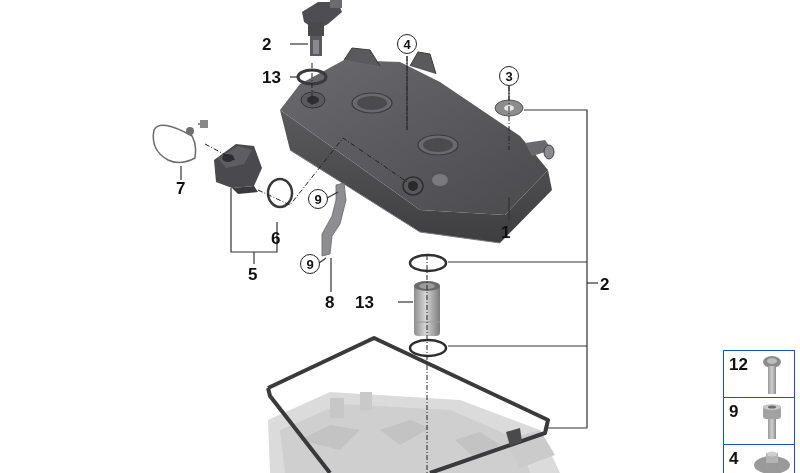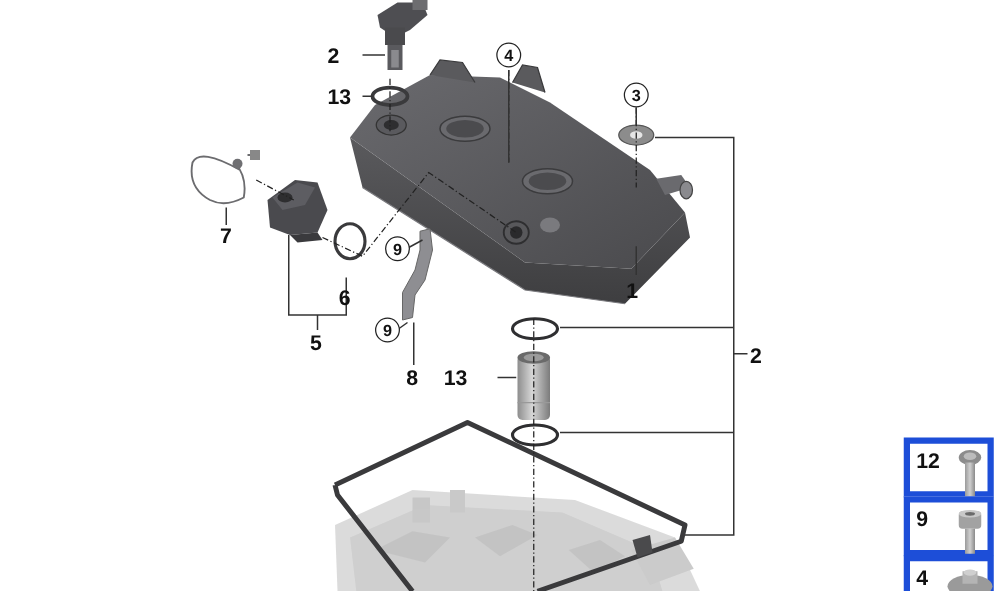--- a/index.html
+++ b/index.html
@@ -1,20 +1,20 @@
 <!DOCTYPE html>
 <html><head>
 <meta charset="utf-8">
 <style>
   html, body { margin: 0; padding: 0; background: #ffffff; }
   body { width: 800px; height: 473px; position: relative; overflow: hidden; font-family: "Liberation Sans", sans-serif; }
   #diagram { position: absolute; left: 0; top: 0; width: 800px; height: 473px; }
   .callout { position: absolute; font-family: "Liberation Sans", sans-serif; font-weight: bold; font-size: 17px; color: #111; line-height: 1; }
   .circle-callout { position: absolute; width: 20px; height: 20px; border: 1.5px solid #222; border-radius: 50%; background: #fff; font-family: "Liberation Sans", sans-serif; font-weight: bold; font-size: 13px; color: #111; display: flex; align-items: center; justify-content: center; box-sizing: border-box; }
-  .legend-cell { position: absolute; left: 723px; width: 72px; border: 5px solid #1d4ed8; box-sizing: border-box; background: #fff; }
+  .legend-cell { position: absolute; left: 723px; width: 72px; border: 1px solid #1d4ed8; box-sizing: border-box; background: #fff; }
   .legend-num { position: absolute; left: 5px; top: 4px; font-family: "Liberation Sans", sans-serif; font-weight: bold; font-size: 17px; color: #111; }
   .legend-img { position: absolute; }
 </style>
 </head>
 <body>
 
 <svg id="diagram" viewBox="0 0 800 473" xmlns="http://www.w3.org/2000/svg">
   <defs>
     <linearGradient id="coverTop" x1="0" y1="0" x2="1" y2="1">
       <stop offset="0" stop-color="#6a6a6e"></stop>

